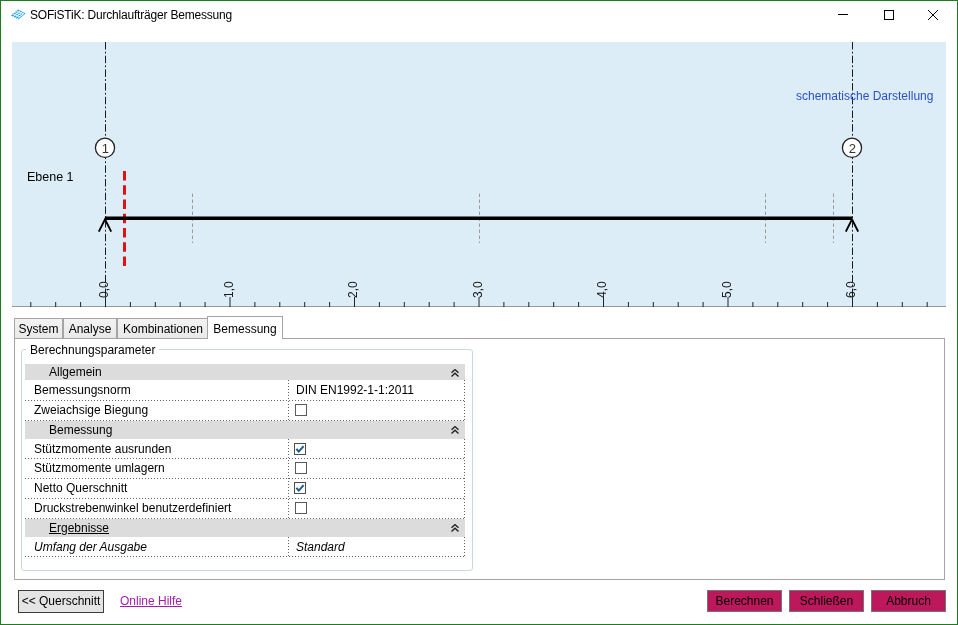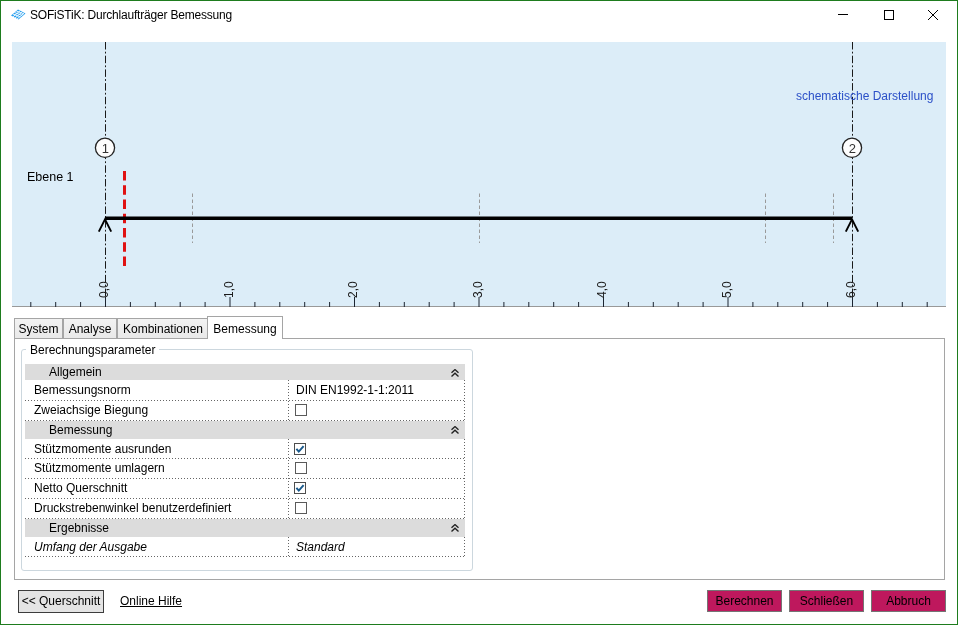--- a/index.html
+++ b/index.html
@@ -39,21 +39,21 @@
   .hline { position:absolute; left:25px; width:439px; height:1px;
            background-image:repeating-linear-gradient(90deg,#666 0 1px,transparent 1px 3px); z-index:6; }
   .vdot { position:absolute; width:1px; background-image:repeating-linear-gradient(180deg,#666 0 1px,transparent 1px 3px); z-index:6; }
   .cb { position:absolute; left:270px; top:4px; width:12px; height:12px; border:1px solid #5a5a5a; background:#fff; }
   .chev { position:absolute; right:6px; top:5px; }
 
   
   .btn { position:absolute; top:590px; height:22px; background:#be185d; border:1px solid #757575;
          text-align:center; font-size:12px; line-height:20px; z-index:5; }
   #bq { left:18px; width:86px; height:23px; border:1px solid #3c3c3c; background:#e4e4e4; }
-  #link { position:absolute; left:120px; top:594px; font-size:12px; color:#000000; text-decoration:underline; z-index:5; }
+  #link { position:absolute; left:120px; top:594px; font-size:12px; color:#a21caf; text-decoration:underline; z-index:5; }
 </style>
 </head>
 <body>
 <div id="win">
   <div id="winborder"></div>
 
   <svg class="abs" style="left:11px; top:9px;" width="15" height="11" viewBox="0 0 15 11">
     <polygon points="0,6.5 7,0.5 14.5,4.5 7.5,10.5" fill="#29a0ee"></polygon>
     <g stroke="#fff" stroke-width="0.9" fill="none">
       <path d="M1.8,5 L9.4,7.9 M3.5,3.5 L11.2,6.4 M5.3,2 L13,4.9"></path>
@@ -209,21 +209,21 @@
     <svg class="abs" style="left:269px; top:4px;" width="12" height="12" viewBox="0 0 12 12">
         <rect x="0.5" y="0.5" width="11" height="11" fill="#fff" stroke="#4d4d4d"></rect>
         <path d="M2.4,5.8 L4.8,8.6 L9.6,3.2" fill="none" stroke="#1a5a8c" stroke-width="2"></path>
       </svg>
   </div>
   <div class="row" style="top:498px; height:20px;">
       <span class="lbl">Druckstrebenwinkel benutzerdefiniert</span>
       <span class="cb"></span>
     </div>
   <div class="band" style="top:519px; height:18px;">
-      <span style="top:2px;">Ergebnisse</span>
+      <span style="top:2px;text-decoration:underline;">Ergebnisse</span>
     <svg class="chev" width="8" height="8" viewBox="0 0 8 8">
         <g fill="none" stroke="#222" stroke-width="1.4">
           <path d="M0.5,3.8 L4,0.6 L7.5,3.8"></path>
           <path d="M0.5,7.4 L4,4.2 L7.5,7.4"></path>
         </g>
       </svg>
   </div>
   <div class="row" style="top:537px; height:19px;font-style:italic;">
       <span class="lbl">Umfang der Ausgabe</span>
       <span class="val">Standard</span>

